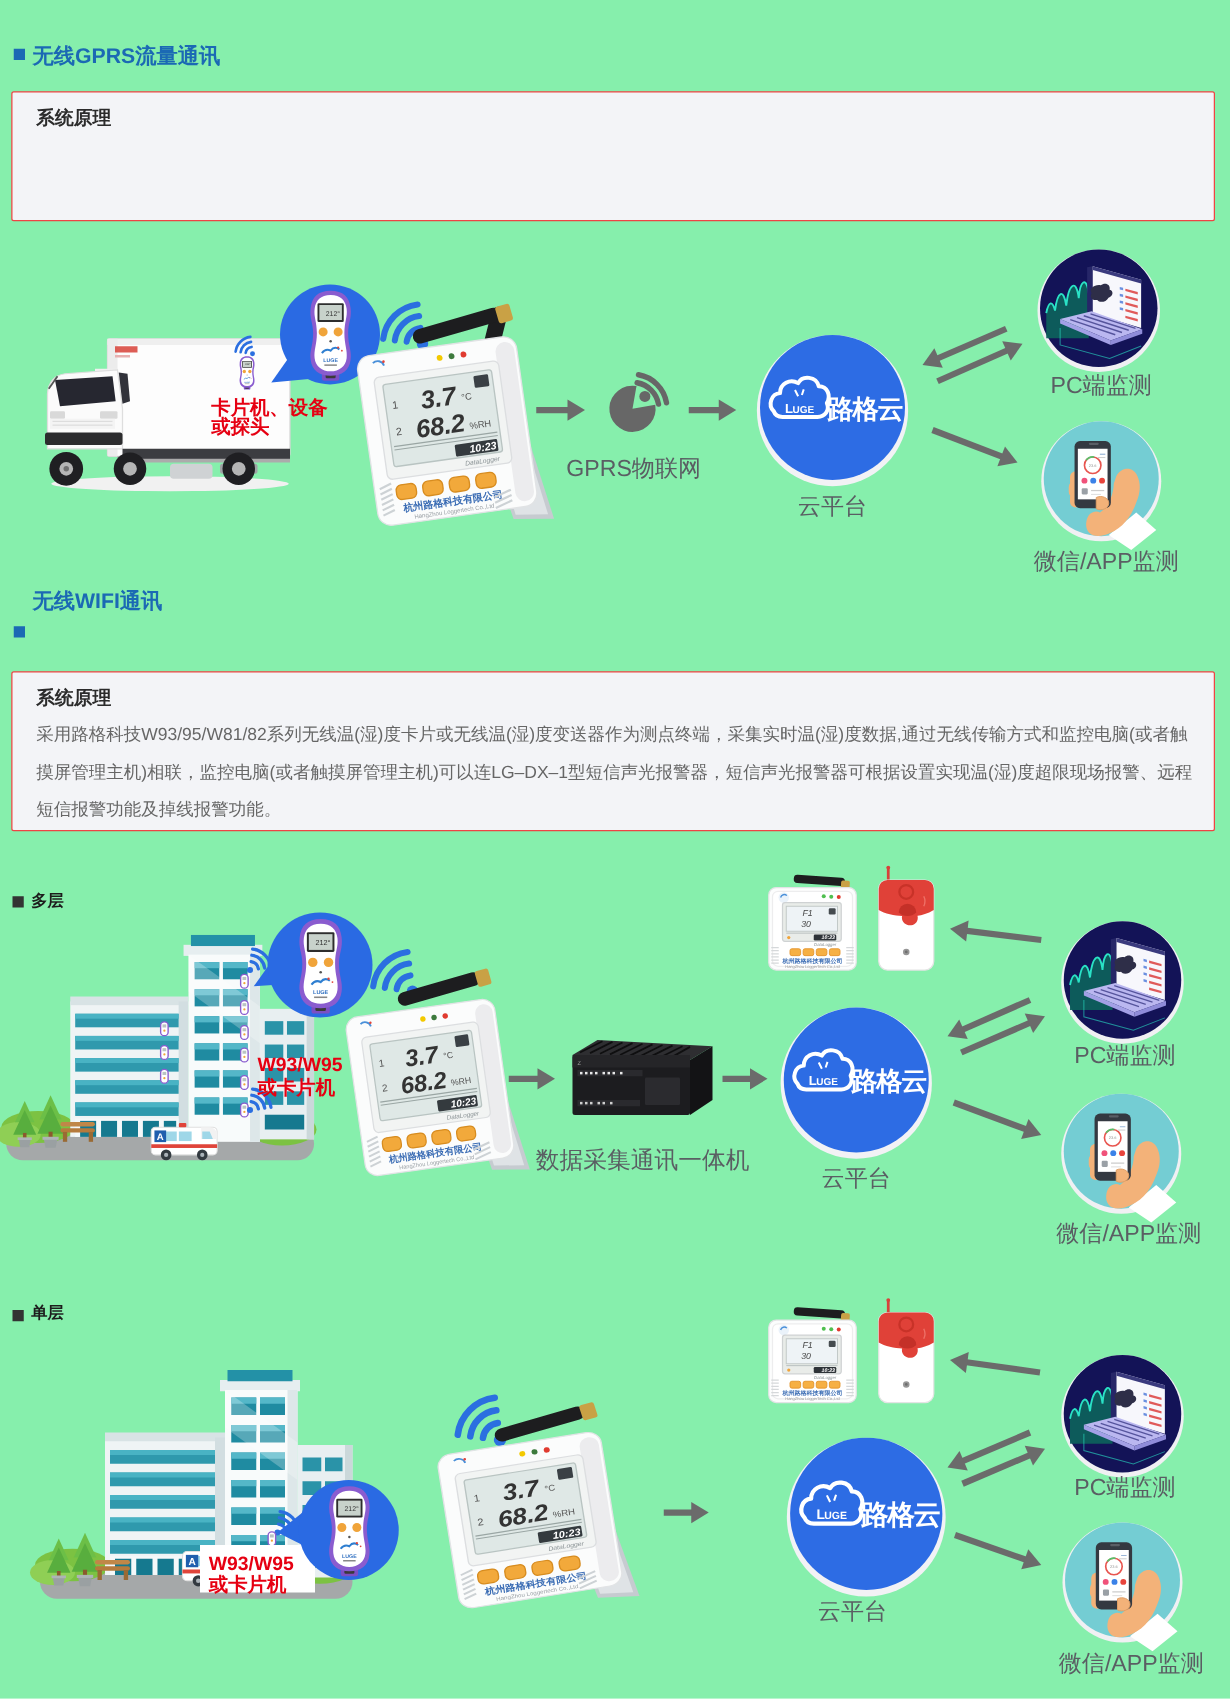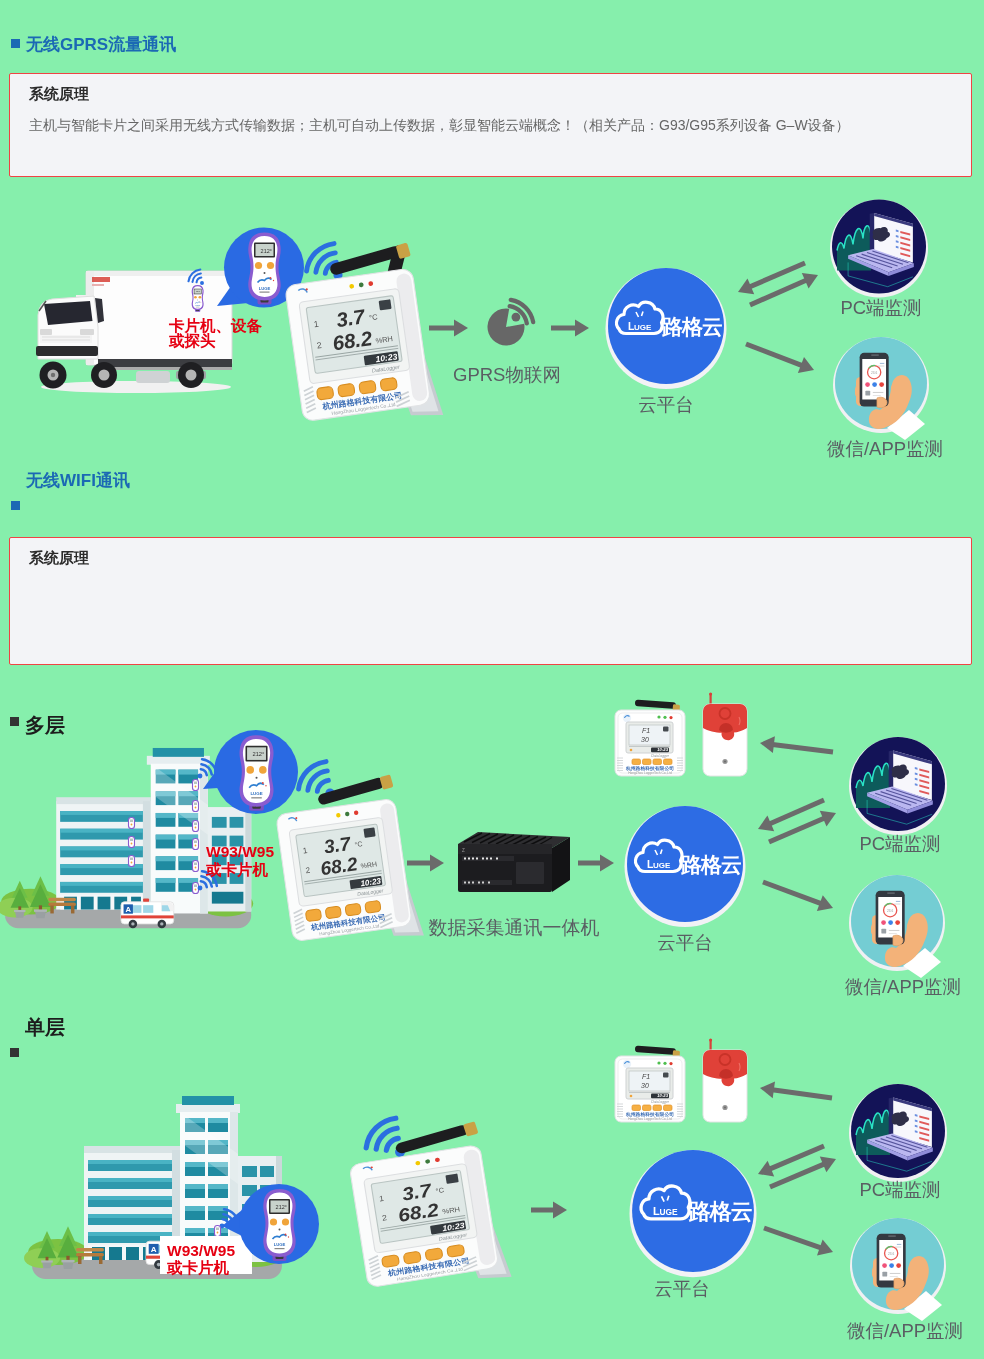--- a/index.html
+++ b/index.html
@@ -1,42 +1,42 @@
 <!DOCTYPE html>
 <html><head><meta charset="utf-8">
 <style>
 html,body{margin:0;padding:0;background:#fff}
 #page{position:relative;width:984px;height:1359px;font-family:"Liberation Sans",sans-serif;background:#86efac;overflow:hidden}
 .hd{position:absolute;color:#1b69b4;font-size:17px;font-weight:bold}
 .sq{position:absolute;width:9px;height:9px;background:#1b69b4}
 .sq2{position:absolute;width:9px;height:9px;background:#333}
-.sub{position:absolute;color:#1d1d1d;font-size:20px;font-weight:bold}
+.sub{position:absolute;color:#1d1d1d;font-size:13px;font-weight:bold}
 .box{position:absolute;left:9px;width:963px;background:#f3f4f7;border:1px solid #ef4444;border-radius:2px;box-sizing:border-box}
 .bt{font-weight:bold;color:#2b2b2b;font-size:15px;margin:11px 0 0 19px}
 .bb{color:#666;font-size:14px;margin:4px 20px 0 19px;line-height:30px}
 svg{position:absolute;left:0}
 text{font-family:"Liberation Sans",sans-serif}
 </style></head>
 <body>
 <div id="page">
 <div class="sq" style="left:11px;top:39px"></div>
 <div class="hd" style="left:26px;top:33px">无线GPRS流量通讯</div>
 <div class="box" style="top:73px;height:104px">
  <div class="bt">系统原理</div>
- <div class="bb" style="line-height:22px;margin-top:10px">主机与智能卡片之间采用无线方式传输数据；主机可自动上传数据，彰显智能云端概念！（相关产品：G93/G95系列设备 G–W设备）</div>
 </div>
 <div class="sq" style="left:11px;top:501px"></div>
 <div class="hd" style="left:26px;top:469px">无线WIFI通讯</div>
 <div class="box" style="top:537px;height:128px">
  <div class="bt">系统原理</div>
+ <div class="bb" style="white-space:nowrap">采用路格科技W93/95/W81/82系列无线温(湿)度卡片或无线温(湿)度变送器作为测点终端，采集实时温(湿)度数据,通过无线传输方式和监控电脑(或者触<br>摸屏管理主机)相联，监控电脑(或者触摸屏管理主机)可以连LG–DX–1型短信声光报警器，短信声光报警器可根据设置实现温(湿)度超限现场报警、远程<br>短信报警功能及掉线报警功能。</div>
 </div>
 <div class="sq2" style="left:10px;top:717px"></div>
 <div class="sub" style="left:25px;top:712px">多层</div>
 <div class="sq2" style="left:10px;top:1048px"></div>
-<div class="sub" style="left:25px;top:1014px">单层</div>
+<div class="sub" style="left:25px;top:1041px">单层</div>
 
 <svg width="0" height="0" style="position:absolute">
 <defs>
 
 <g id="handheld">
  <rect x="11" y="64" width="14" height="8" rx="2" fill="#7b4fc4"></rect>
  <rect x="14" y="66" width="8" height="4" rx="1" fill="#3a3a3a"></rect>
  <path d="M18 0 C28 0 33 5 34 14 C35 22 32 26 32 34 C32 44 35 48 34 55 C33 64 27 68 18 68 C9 68 3 64 2 55 C1 48 4 44 4 34 C4 26 1 22 2 14 C3 5 8 0 18 0 Z" fill="#8a5ccf"></path>
  <path d="M18 3.5 C26 3.5 30 8 30.8 14.5 C31.6 21 29 25 29 34 C29 43 31.6 47.5 30.8 54 C30 60.5 25 64.5 18 64.5 C11 64.5 6 60.5 5.2 54 C4.4 47.5 7 43 7 34 C7 25 4.4 21 5.2 14.5 C6 8 10 3.5 18 3.5 Z" fill="#ffffff"></path>
  <rect x="7.5" y="10" width="21" height="15" rx="1" fill="#2e2e2e"></rect>

